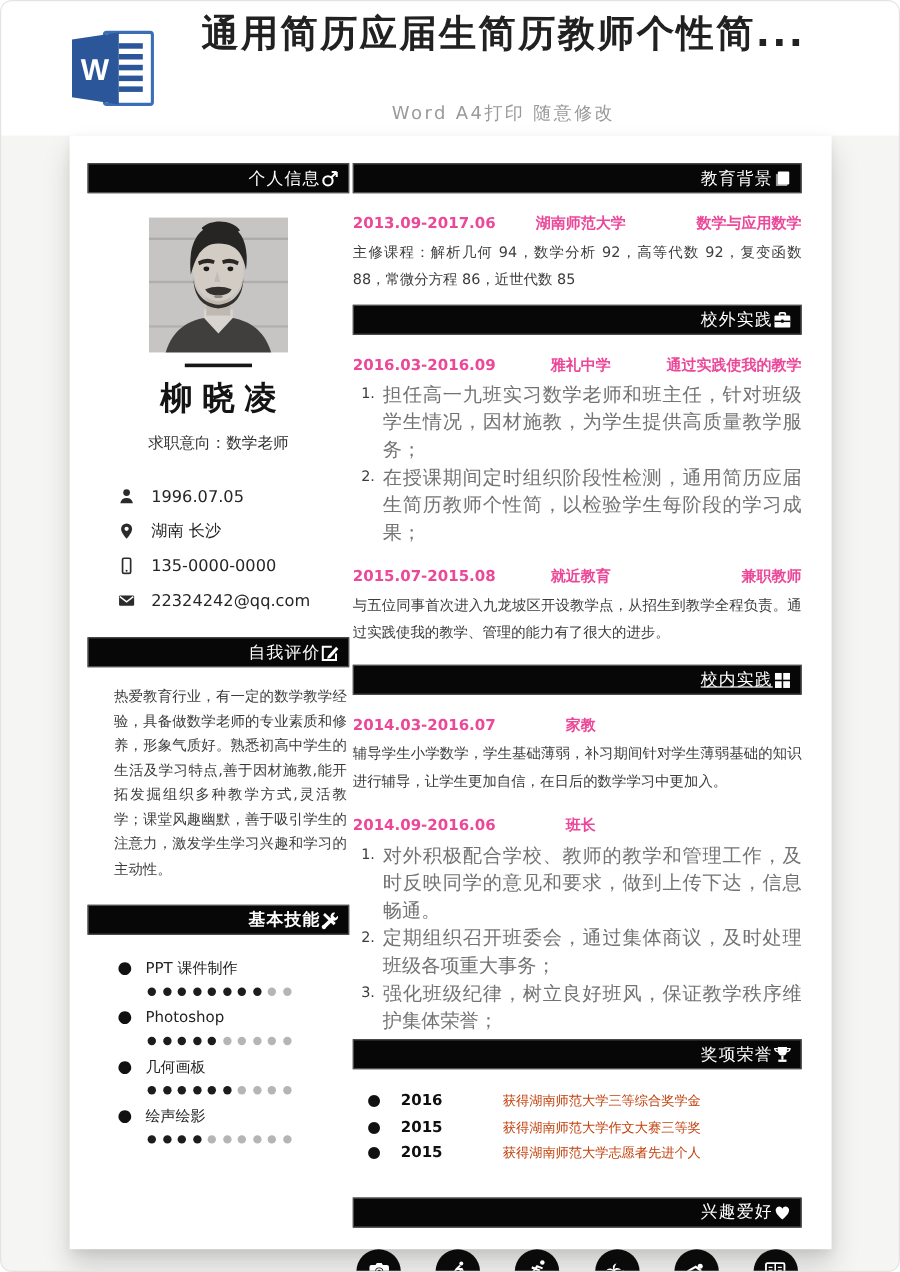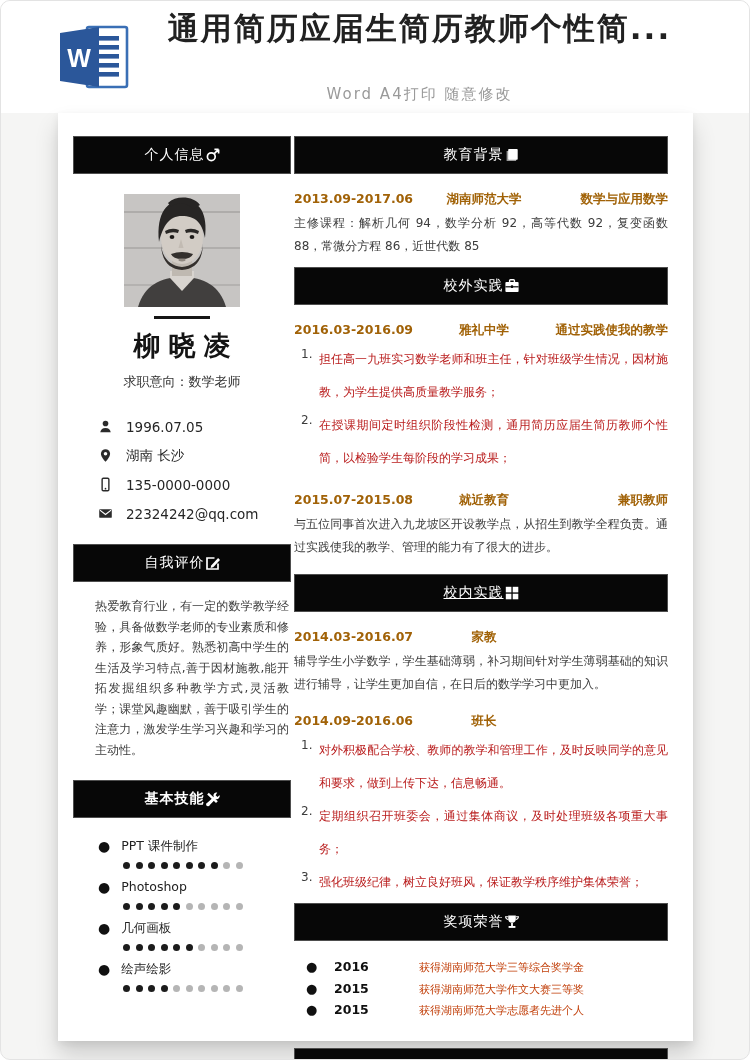--- a/index.html
+++ b/index.html
@@ -16,22 +16,22 @@
   .head-title { font-size:31px; font-weight:700; color:#212121; letter-spacing:2px; line-height:36px; }
   .head-sub { font-size:15px; color:#9a9a9a; margin-top:7px; letter-spacing:2px; }
 
   
   .sheet { position:absolute; left:57px; top:112px; width:635px; height:928px; background:#fff;
            box-shadow:0 14px 22px rgba(0,0,0,.16), 0 3px 8px rgba(0,0,0,.07); }
   .col-left  { position:absolute; left:15px;  top:0; width:218px; }
   .col-right { position:absolute; left:236px; top:0; width:374px; }
 
   
-  .bar { background:#070707; border:1px solid #4e4e4e; color:#fff; height:38px;
-         display:flex; align-items:center; justify-content:center; padding:0 7px 0 8px;
+  .bar { background:#070707; border:1px solid #4e4e4e; color:#fff; height:25px;
+         display:flex; align-items:center; justify-content:flex-end; padding:0 7px 0 8px;
          font-size:14px; letter-spacing:1px; }
   .bar .ic { display:flex; width:16px; height:16px; }
   .bar .ic svg { width:16px; height:16px; }
 
   
   .bar-personal { margin-top:23px; }
   .photo { width:116px; height:113px; margin:20px auto 0; overflow:hidden; }
   .photo svg { display:block; }
   .photo-line { width:56px; height:3px; background:#161616; margin:9px auto 0; }
   .name { text-align:center; font-size:27px; font-weight:600; color:#141414;
@@ -55,29 +55,29 @@
   .dot.f { background:#1c1c1c; } .dot.e { background:#b5b5b5; }
 
   
   .bar-edu { margin-top:23px; }
   .bar-off { margin-top:9px; }
   .bar-in  { margin-top:15px;text-decoration:underline; }
   .bar-awards { margin-top:4px; }
   .bar-hobby { margin-top:24px; }
   .entries { }
   .entry-head { display:flex; align-items:baseline; margin-top:16px; font-weight:700;
-                font-size:12.5px; color:#a16207; line-height:18px; }
+                font-size:12.5px; color:#ec4899; line-height:18px; }
   .eh-period { width:124px; flex:0 0 auto; }
   .eh-org { flex:1; text-align:center; }
   .eh-role { width:118px; flex:0 0 auto; text-align:right; }
   .entry + .entry { margin-top:9px; }
   .entry p { margin-top:4px; font-size:12px; line-height:23px; color:#3c3c3c; text-align:justify; }
   .oli { display:flex; margin-top:4px; }
   .oli .n { width:25px; flex:0 0 auto; font-size:12px; line-height:23px; color:#3c3c3c; padding-left:7px; }
-  .oli .t { flex:1; font-size:12px; line-height:33px; color:#b91c1c; text-align:justify; }
+  .oli .t { flex:1; font-size:16px; line-height:23px; color:#737373; text-align:justify; }
   .oli + .oli { margin-top:0; }
   .awards { margin-top:18px; }
   .award-row { display:flex; align-items:baseline; height:21.5px; }
   .a-dot { width:14px; margin-left:12px; font-size:13px; color:#111; flex:0 0 auto; }
   .a-year { width:85px; margin-left:14px; font-weight:700; font-size:12.5px; color:#0f0f0f; flex:0 0 auto; }
   .a-desc { font-size:11px; color:#c2410c; }
   .hobbies { display:flex; justify-content:space-between; margin-top:18px; padding:0 3px; }
   .hobby { width:37px; height:37px; border-radius:50%; background:#0a0a0a; display:flex;
            align-items:center; justify-content:center; }
   .hobby svg { width:22px; height:22px; }

